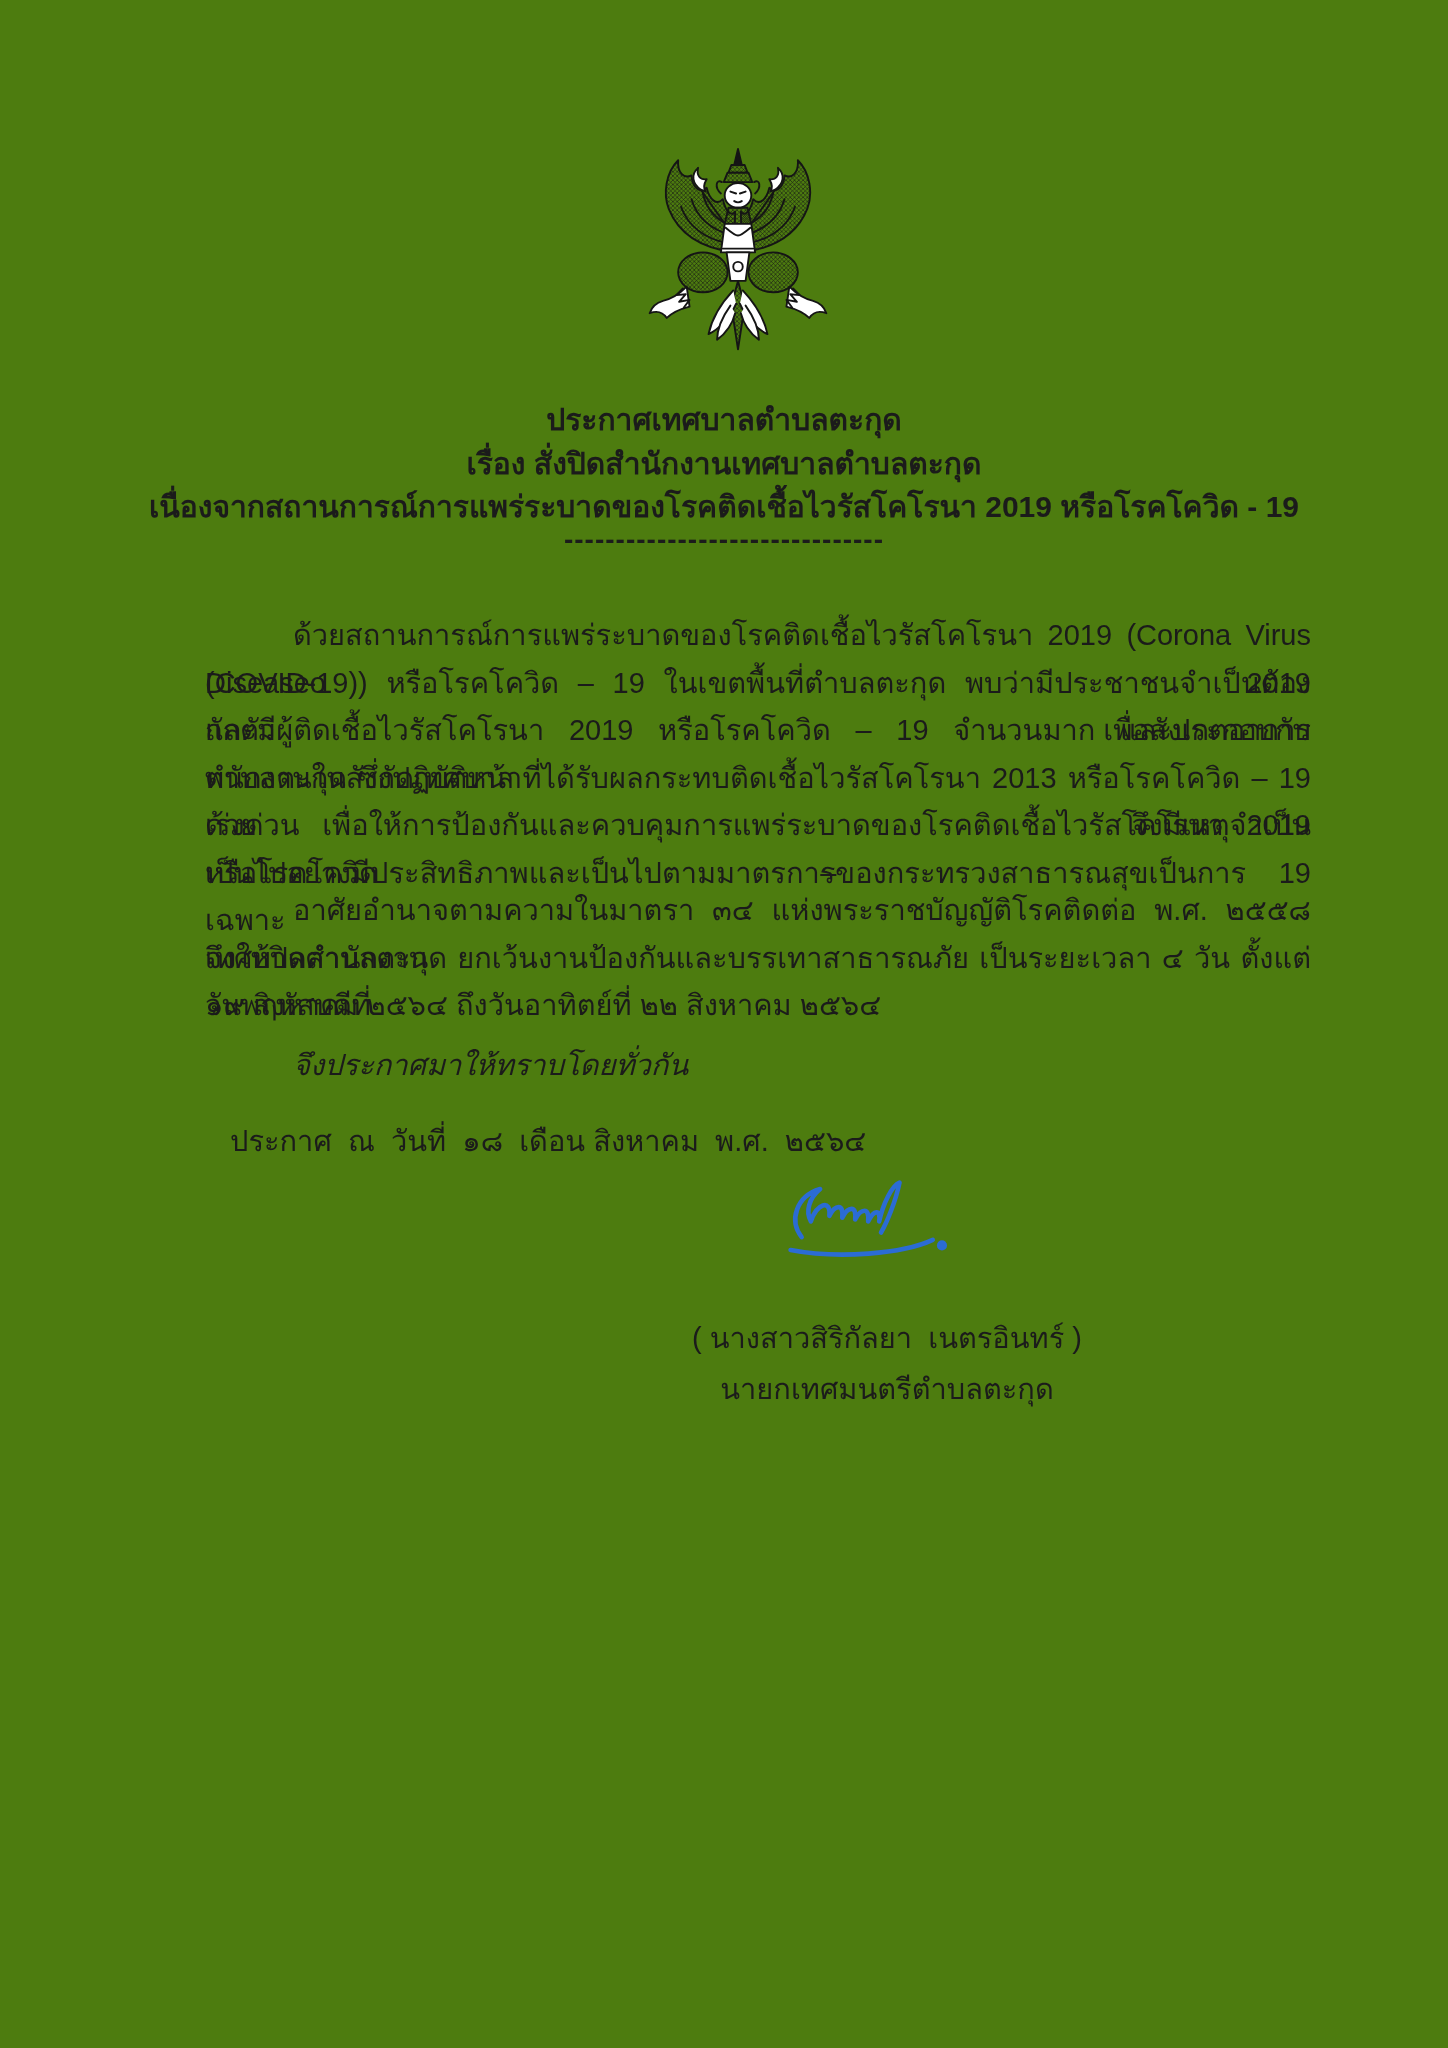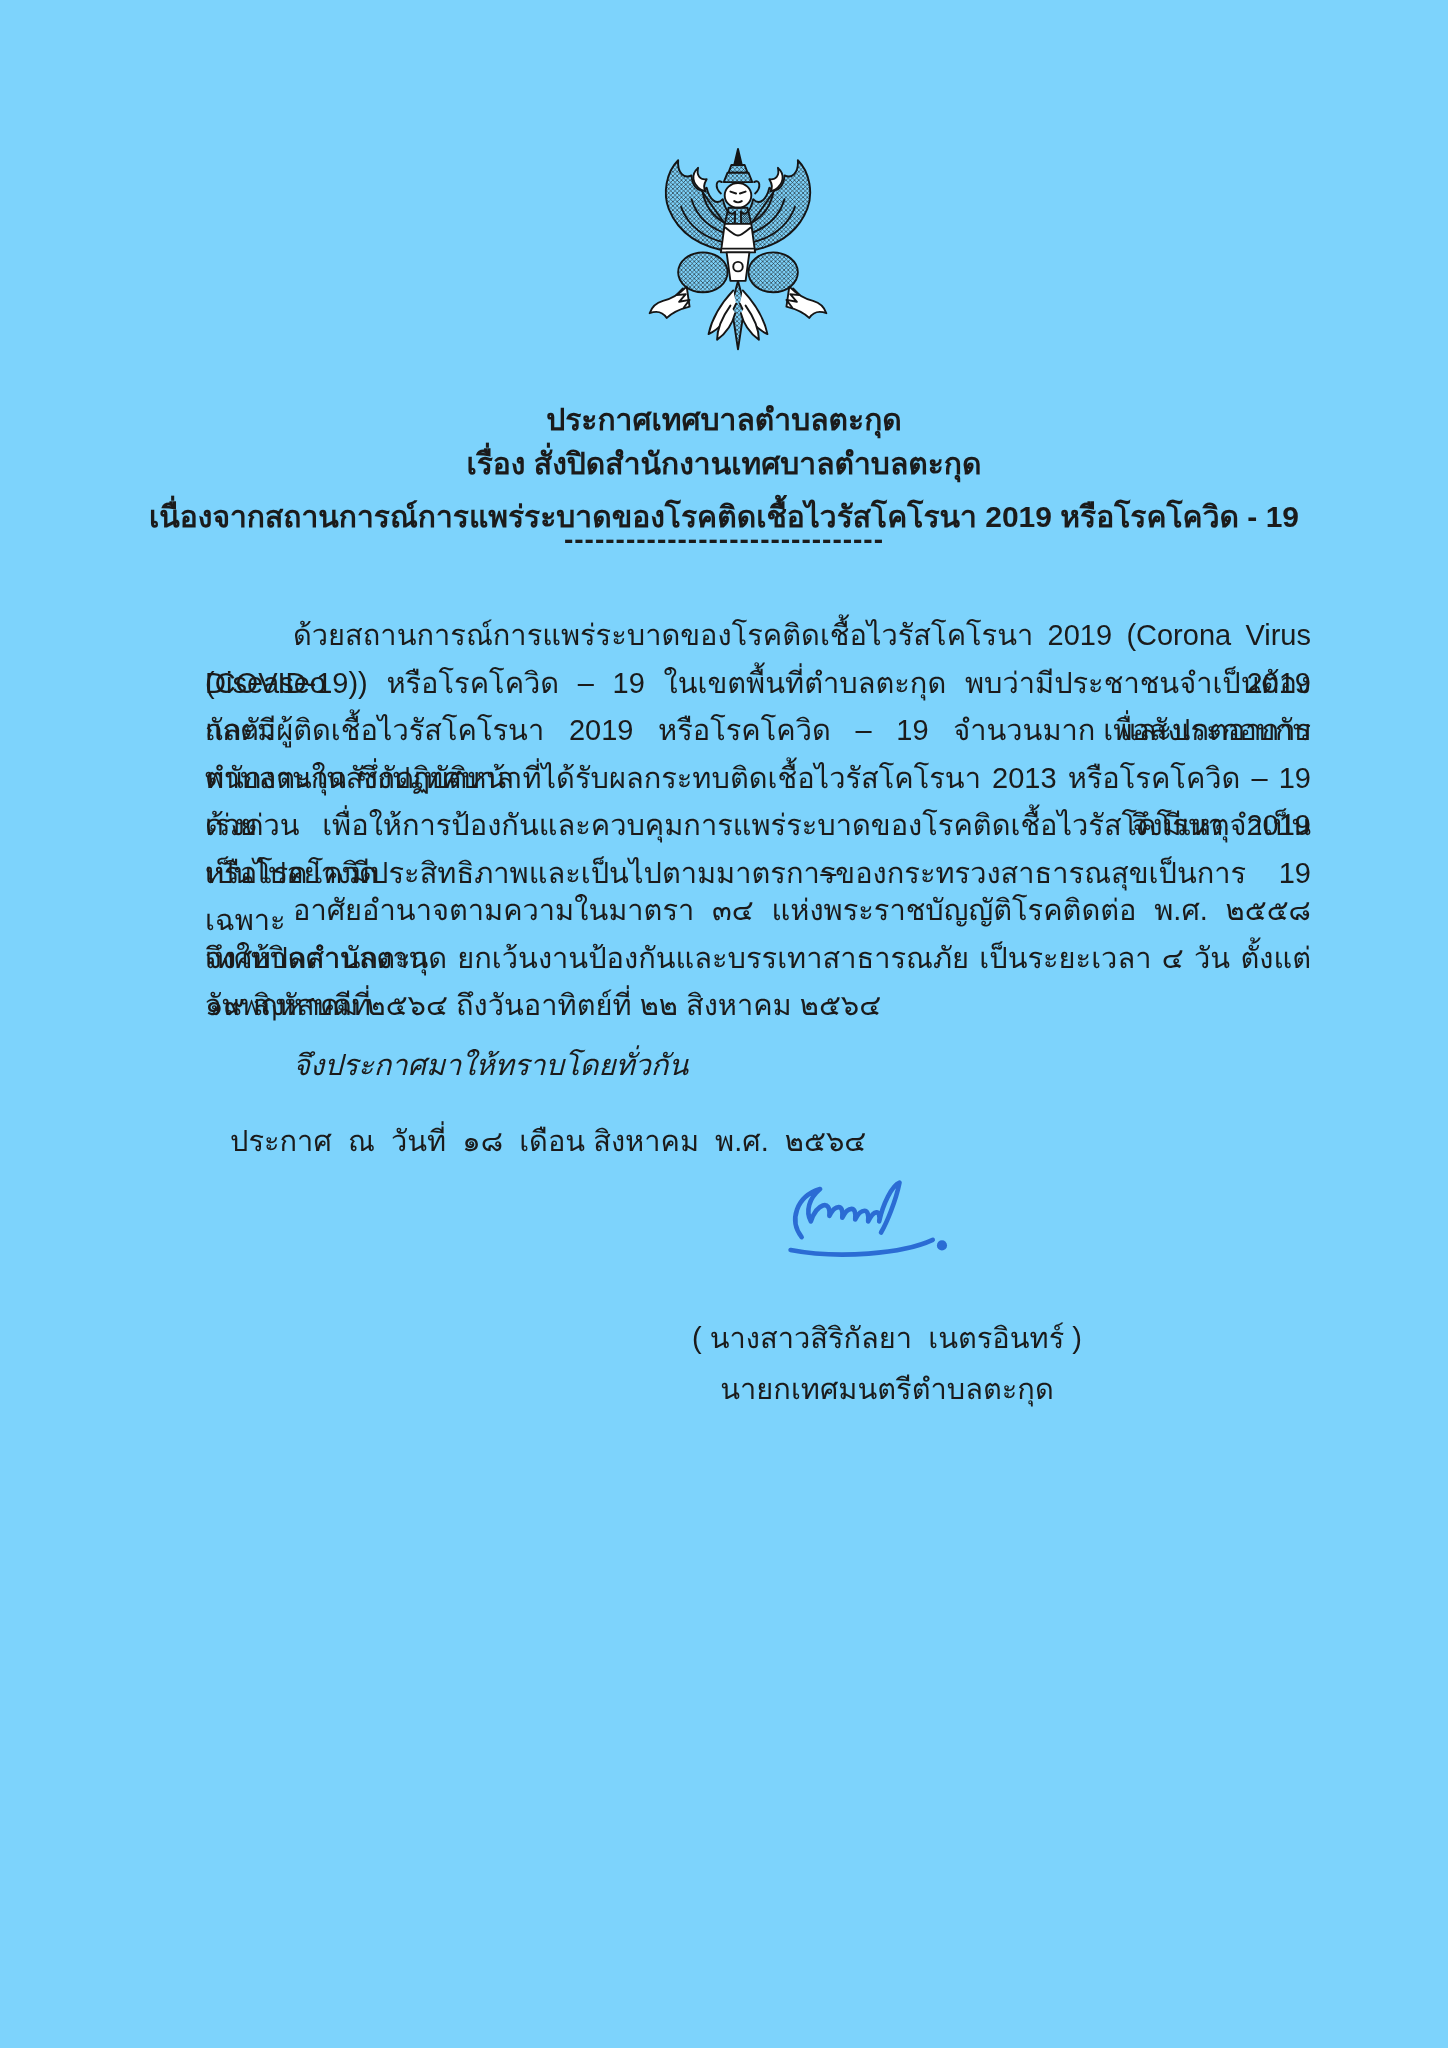--- a/index.html
+++ b/index.html
@@ -1,28 +1,28 @@
 <!DOCTYPE html>
 <html><head>
 <meta charset="utf-8">
 <style>
   html,body { margin:0; padding:0; background:#ffffff; }
   .page {
-    position:relative; width:1448px; height:2048px; background:#7dd3fc;
+    position:relative; width:1448px; height:2048px; background:#4d7c0f;
     font-family:"Liberation Sans","DejaVu Sans",sans-serif; color:#1b1b1b;
     overflow:hidden;
   }
   .emblem { position:absolute; left:642px; top:146px; width:192px; height:228px; }
   .hdr {
     position:absolute; left:0; width:100%; text-align:center;
     font-weight:bold; font-size:30px; line-height:40px; white-space:pre-wrap;
   }
   .hdr-title   { top:400px; }
   .hdr-subject { top:444px; }
-  .hdr-cause   { top:487px;margin-top:10px; }
+  .hdr-cause   { top:487px; }
   .divider {
     position:absolute; left:0; top:524px; width:100%; text-align:center;
     font-weight:bold; font-size:28px; letter-spacing:1px;
   }
   .body-block { position:absolute; left:205px; width:1106px; font-size:29px; }
   .p1 { top:612px; }
   .p2 { top:887px; }
   .p3 { top:1042px;font-style:italic; }
   .bline { height:47.5px; line-height:47.5px; }
   .just  { text-align:justify; text-align-last:justify; }

